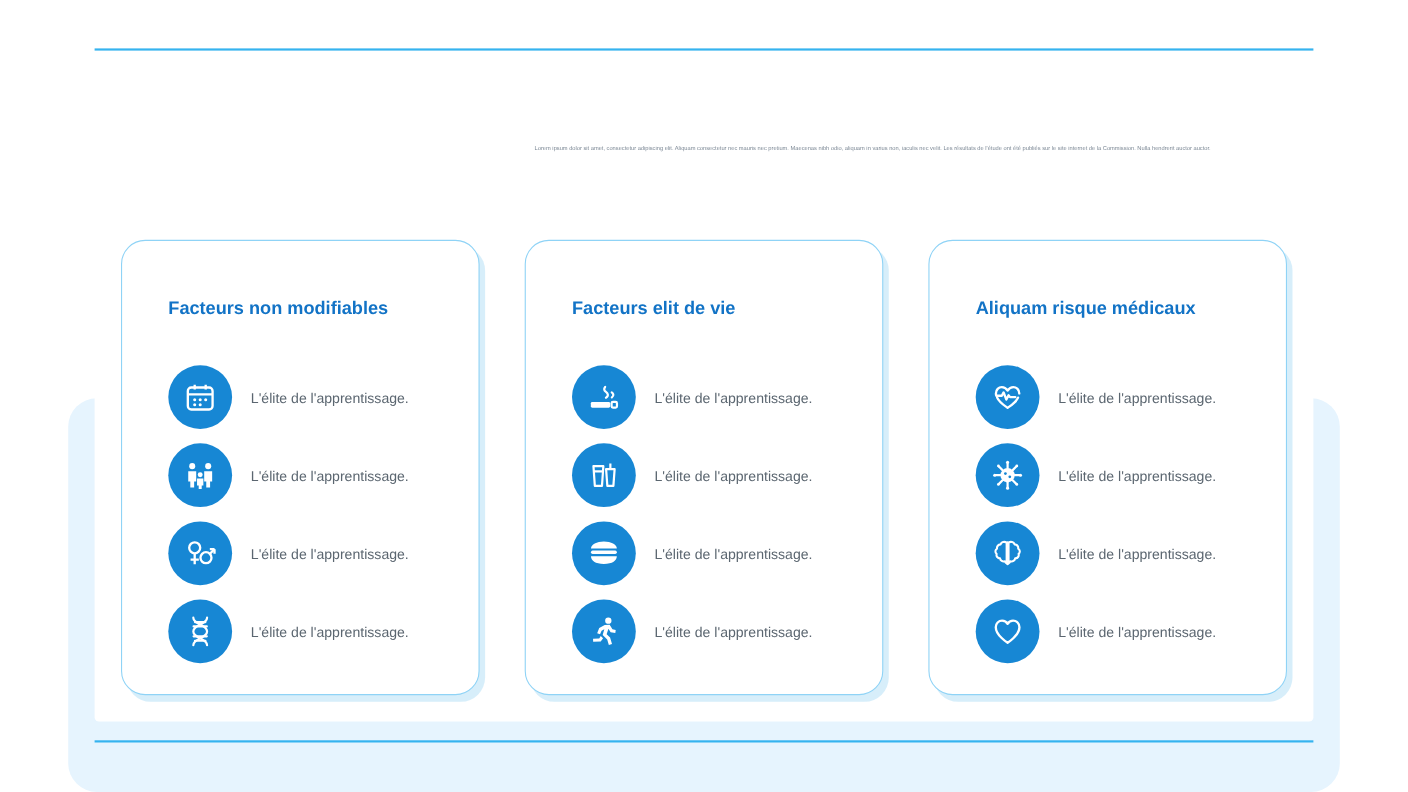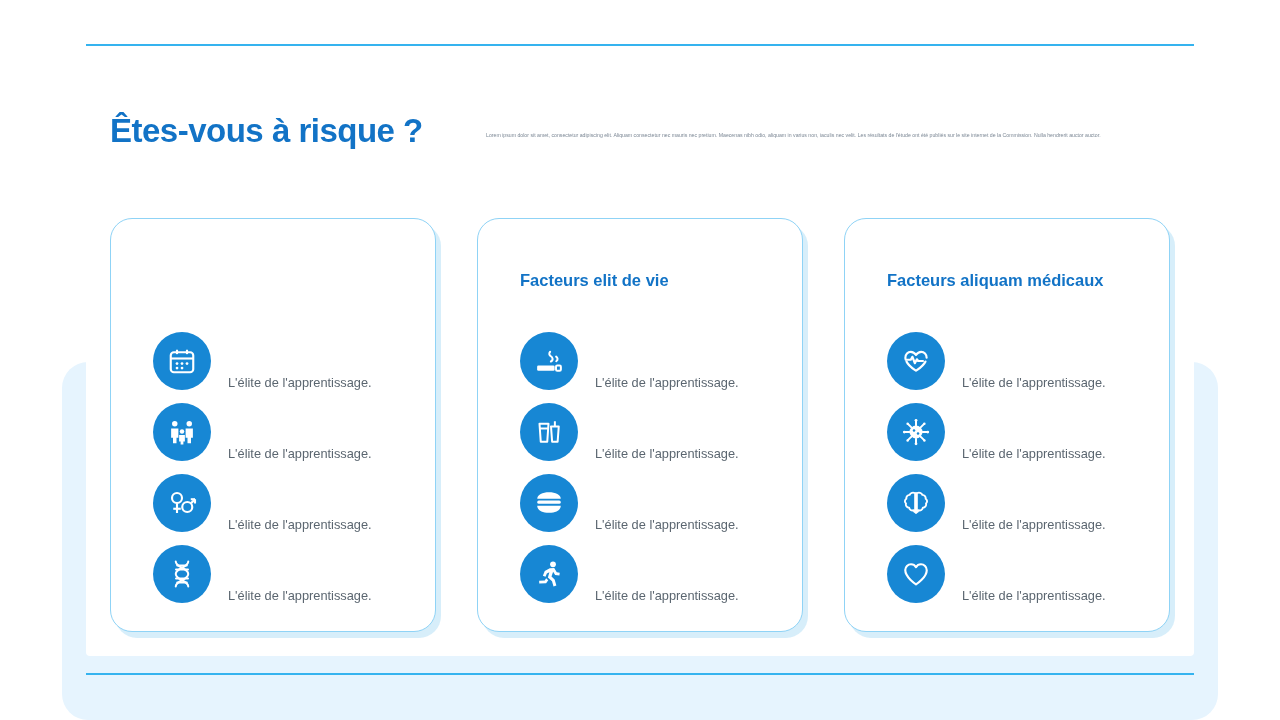--- a/index.html
+++ b/index.html
@@ -109,21 +109,21 @@
 
   .items {
     position: absolute;
     left: 42px;
     top: 113px;
     right: 16px;
   }
 
   .item {
     display: flex;
-    align-items: flex-end;
+    align-items: center;
     height: 58px;
     margin-bottom: 13px;
   }
 
   .badge {
     width: 58px;
     height: 58px;
     border-radius: 50%;
     background: #1787d4;
     display: flex;
@@ -145,26 +145,26 @@
 <body>
 
 <div id="slide">
 
   <div class="bg-panel"></div>
   <div class="sheet"></div>
 
   <div class="rule rule-top"></div>
   <div class="rule rule-bottom"></div>
 
-  <div class="title">Êtes-vous à risque ?</div>
   <div class="lorem">Lorem ipsum dolor sit amet, consectetur adipiscing elit. Aliquam consectetur nec mauris nec pretium. Maecenas nibh odio, aliquam in varius non, iaculis nec velit. Les résultats de l'étude ont été publiés sur le site internet de la Commission. Nulla hendrerit auctor auctor.</div>
 
   <div class="cards">
 
     <div class="card">
+      <div class="card-title">Facteurs non modifiables</div>
       <div class="items">
 
         <div class="item">
           <span class="badge">
             <svg width="30" height="30" viewBox="0 0 24 24" fill="none" stroke="#ffffff" stroke-width="1.7">
               <rect x="3" y="5" width="18" height="16" rx="2.5"></rect>
               <line x1="3" y1="10" x2="21" y2="10"></line>
               <line x1="8" y1="3" x2="8" y2="6.5"></line>
               <line x1="16" y1="3" x2="16" y2="6.5"></line>
               <circle cx="8" cy="14" r="1.1" fill="#ffffff" stroke="none"></circle>
@@ -270,21 +270,21 @@
               <path d="M8.6 17.2l-4.5.1.1 2.2 5.5-.1 1.7-2.4-1.7-1.6z"></path>
             </svg>
           </span>
           <span class="item-label">L'élite de l'apprentissage.</span>
         </div>
 
       </div>
     </div>
 
     <div class="card">
-      <div class="card-title">Facteurs aliquam médicaux</div>
+      <div class="card-title">Aliquam risque médicaux</div>
       <div class="items">
 
         <div class="item">
           <span class="badge">
             <svg width="30" height="30" viewBox="0 0 24 24" fill="none" stroke="#ffffff" stroke-width="1.7" stroke-linecap="round" stroke-linejoin="round">
               <path d="M20.5 9.3c0-2.7-2-4.6-4.3-4.6-1.6 0-3.2 1-4.2 2.5-1-1.5-2.6-2.5-4.2-2.5-2.3 0-4.3 1.9-4.3 4.6 0 .6.1 1.2.3 1.7h4l1.3-2.4 2 5.2 1.6-3.2 1.1 1.4h3.8"></path>
               <path d="M4.4 12.4c1.5 3.5 5.6 6 7.6 7.4 2-1.4 6.1-3.9 7.6-7.4"></path>
             </svg>
           </span>
           <span class="item-label">L'élite de l'apprentissage.</span>

